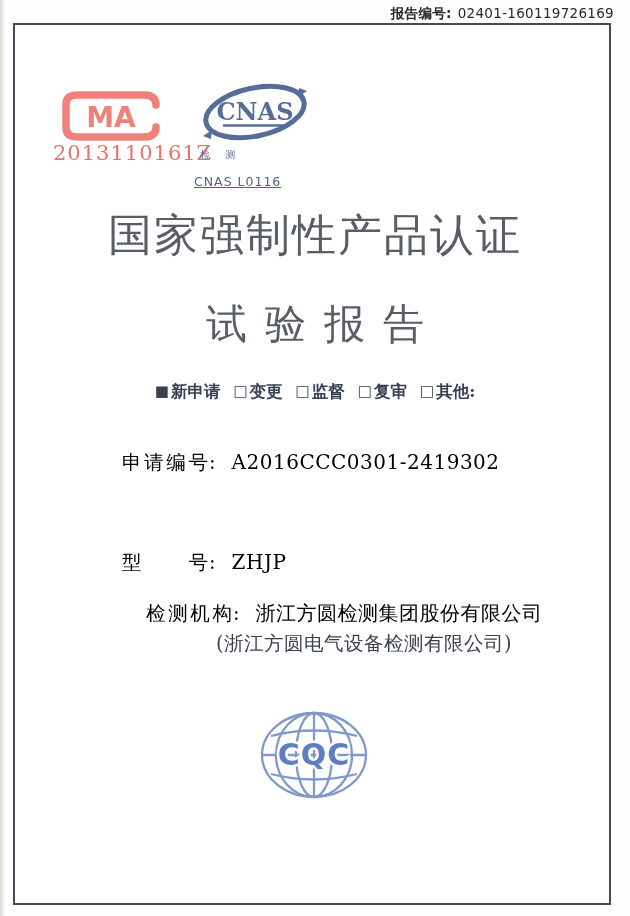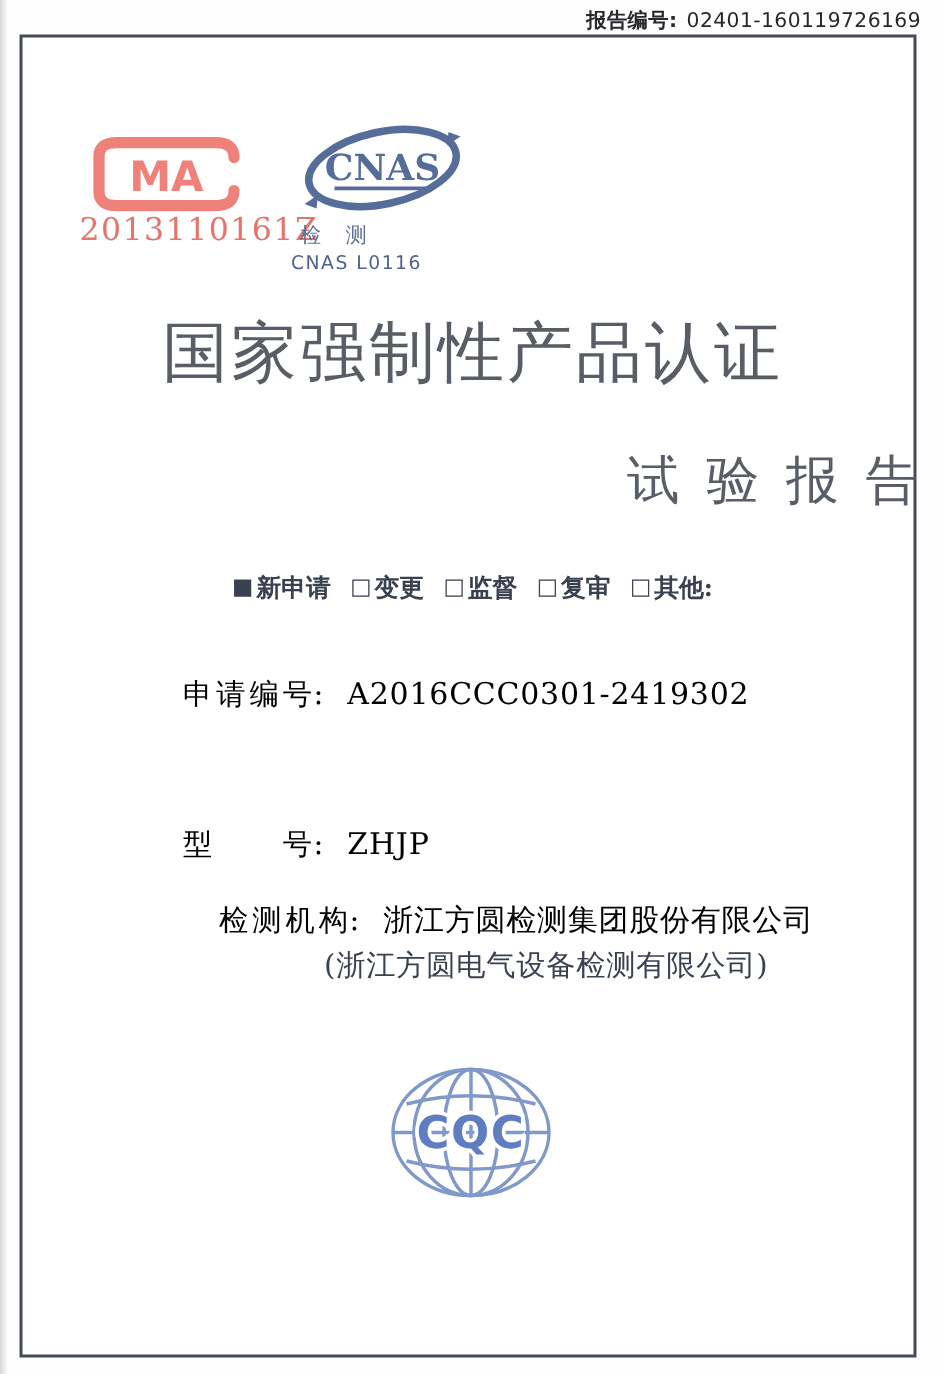--- a/index.html
+++ b/index.html
@@ -20,30 +20,30 @@
   }
   
   .cma-logo{position:absolute;left:60px;top:90px;width:102px;height:52px;}
   .cma-number{
     position:absolute;left:53px;top:141px;width:128px;text-align:center;
     font-size:21px;color:#e4746c;letter-spacing:1px;
   }
   
   .cnas-block{position:absolute;left:194px;top:82px;width:122px;text-align:left;color:#566c99;}
   .cnas-svg{width:110px;height:64px;display:block;margin:0 auto;}
-  .cnas-category{font-size:14px;letter-spacing:6px;padding-left:6px;margin-top:2px;color:#5d6f94;}
-  .cnas-code{font-size:12.5px;font-family:"DejaVu Sans", sans-serif;color:#4f628c;letter-spacing:1px;margin-top:1px;}
+  .cnas-category{font-size:10px;letter-spacing:6px;padding-left:6px;margin-top:2px;color:#5d6f94;}
+  .cnas-code{font-size:12.5px;font-family:"DejaVu Sans", sans-serif;color:#4f628c;letter-spacing:1px;margin-top:12px;text-decoration:underline;}
   
   .title-main{
     position:absolute;top:206px;left:0;width:100%;text-align:center;
     font-size:44px;letter-spacing:2px;color:#585d66;font-weight:500;
   }
   .title-sub{
-    position:absolute;top:297px;left:0;width:100%;text-align:right;
-    font-size:35px;letter-spacing:18px;text-indent:18px;color:#585d66;font-weight:500;
+    position:absolute;top:297px;left:0;width:100%;text-align:center;
+    font-size:41px;letter-spacing:18px;text-indent:18px;color:#585d66;font-weight:500;
   }
   
   .apply-row{
     position:absolute;top:381px;left:0;width:100%;
     display:flex;justify-content:center;gap:13px;
     font-size:16.5px;color:#394050;font-weight:bold;
   }
   .apply-item{display:flex;align-items:center;gap:2px;}
   .cb-glyph{font-family:"DejaVu Sans", sans-serif;font-size:15px;line-height:1;position:relative;top:-1px;}
   

